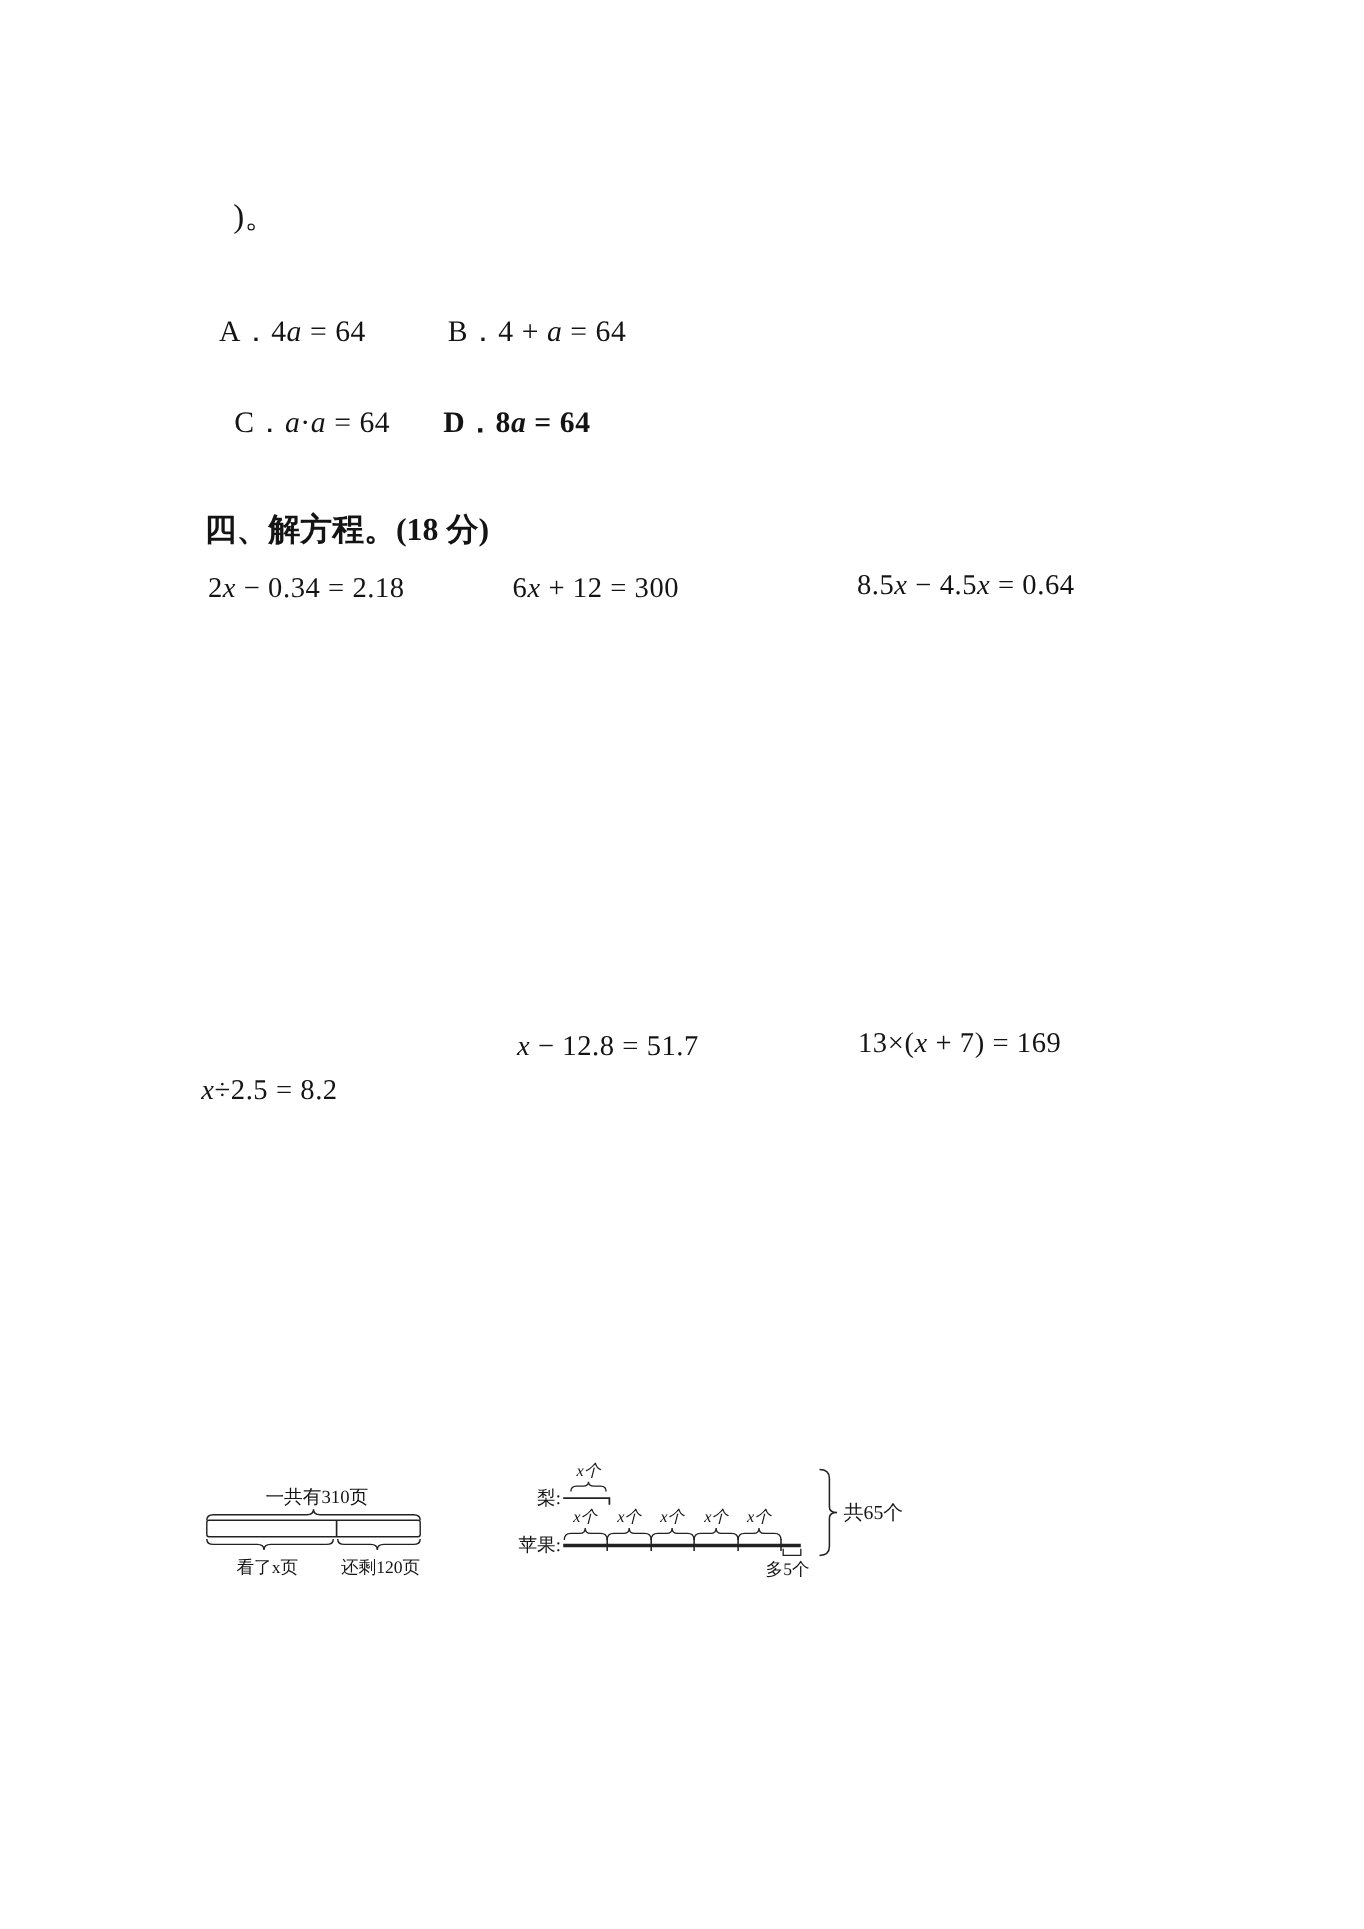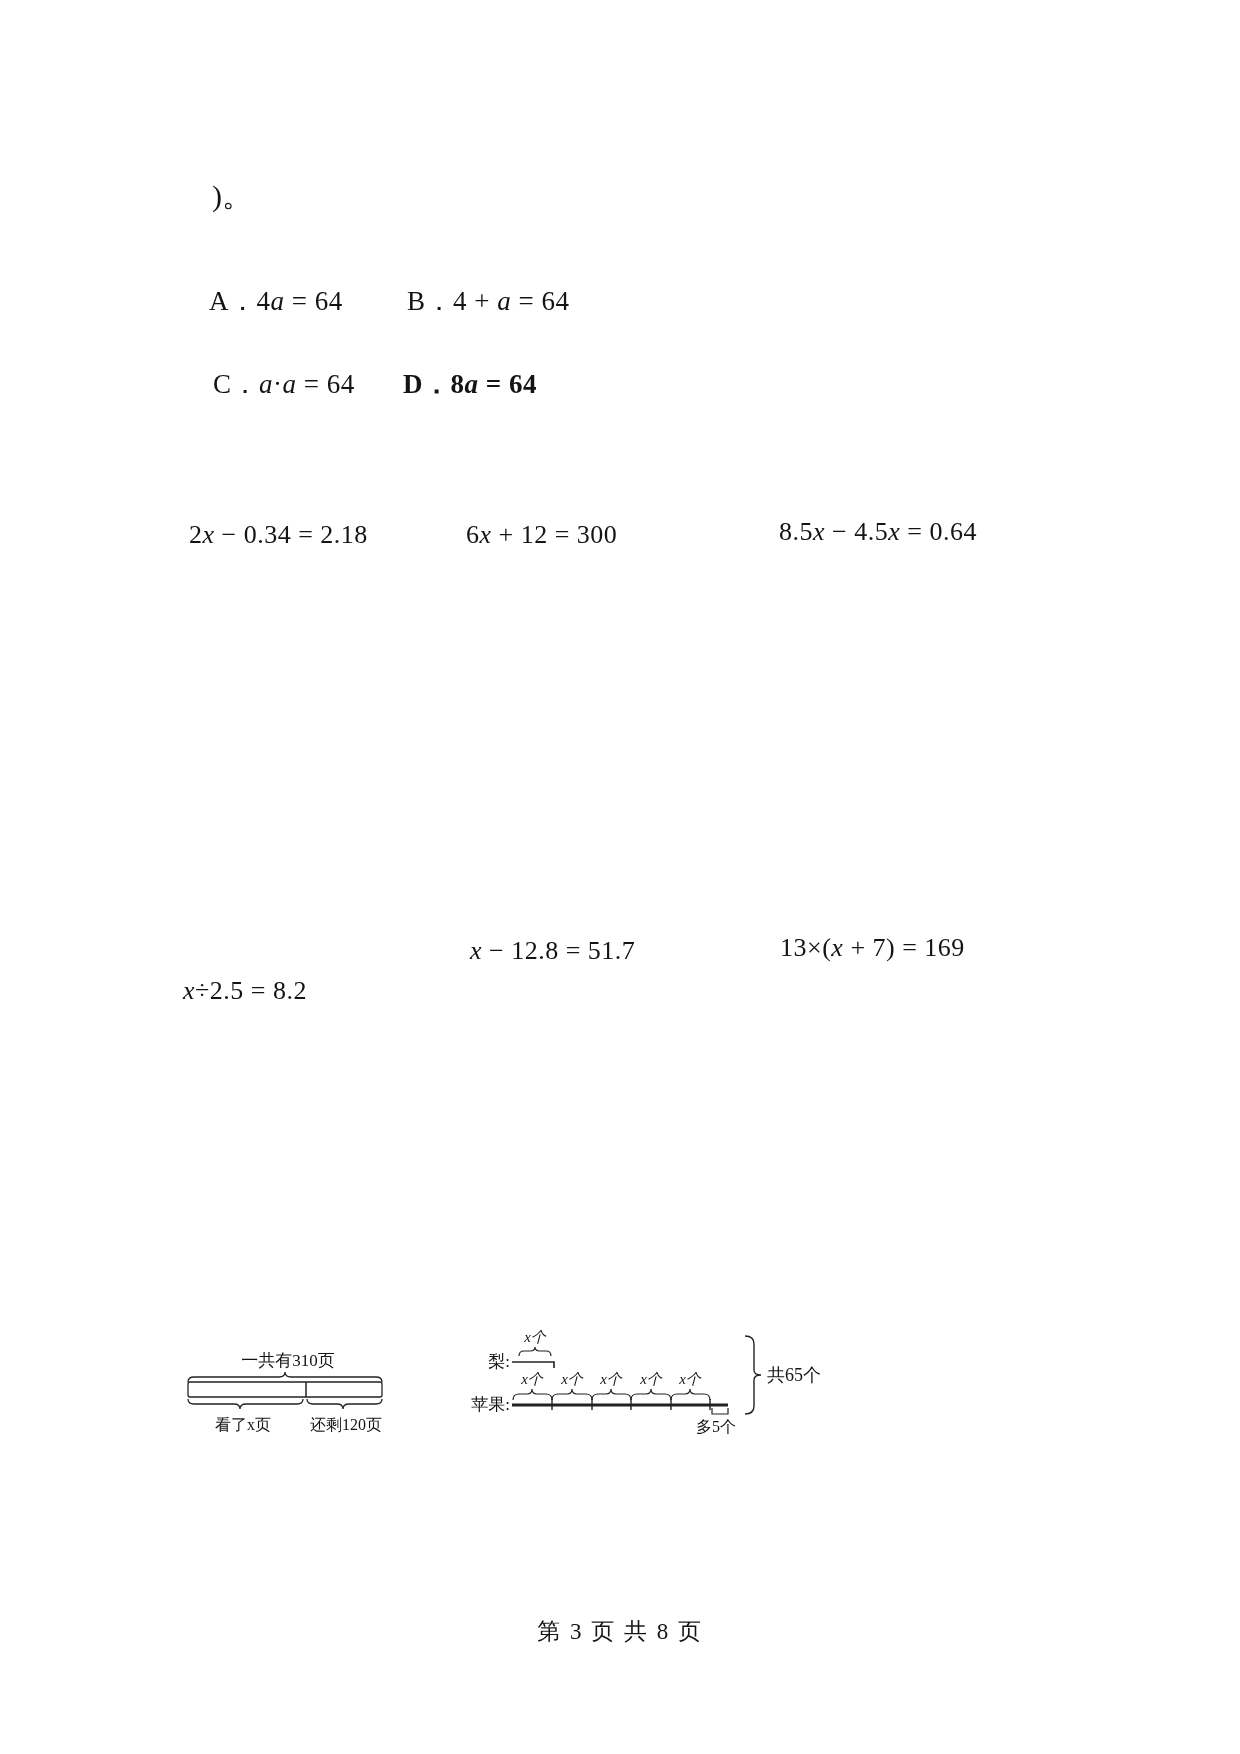--- a/index.html
+++ b/index.html
@@ -11,21 +11,21 @@
     font-family: "Liberation Serif", serif;
     color: #141414;
     overflow: hidden;
   }
   .abs { position: absolute; white-space: nowrap; }
 
   .closing { left: 212px; top: 176px; font-size: 30px; }
 
   .opt { font-size: 27px; letter-spacing: 0.5px; }
   .opt i { font-style: italic; font-family: "Liberation Serif", serif; }
-  .opt-a { left: 209px; top: 283px; }
+  .opt-a { left: 199px; top: 283px; }
   .opt-b { left: 407px; top: 283px; }
   .opt-c { left: 213px; top: 366px; }
   .opt-d { left: 403px; top: 366px; font-weight: bold; }
 
   .heading {
     font-size: 29px;
     font-weight: 700;
     font-family: "Liberation Serif", serif;
   }
   .heading-4 { left: 186px; top: 462px; }
@@ -66,20 +66,21 @@
 
 <div class="page">
 
   <div class="abs closing">)。</div>
 
   <div class="abs opt opt-a">A．4<i>a</i> = 64</div>
   <div class="abs opt opt-b">B．4 + <i>a</i> = 64</div>
   <div class="abs opt opt-c">C．<i>a</i>·<i>a</i> = 64</div>
   <div class="abs opt opt-d">D．8<i>a</i> = 64</div>
 
+  <div class="abs heading heading-4">四、解方程。(18 分)</div>
 
   <div class="abs eq eq-r1c1">2<i>x</i> − 0.34 = 2.18</div>
   <div class="abs eq eq-r1c2">6<i>x</i> + 12 = 300</div>
   <div class="abs eq eq-r1c3">8.5<i>x</i> − 4.5<i>x</i> = 0.64</div>
   <div class="abs eq eq-r2c1"><i>x</i>÷2.5 = 8.2</div>
   <div class="abs eq eq-r2c2"><i>x</i> − 12.8 = 51.7</div>
   <div class="abs eq eq-r2c3">13×(<i>x</i> + 7) = 169</div>
 
 
   <svg class="diagram book-diagram" width="225" height="95" viewBox="0 0 225 95">
@@ -123,14 +124,13 @@
     <line x1="256" y1="77" x2="256" y2="88" stroke-width="1.4"></line>
     <line x1="295" y1="77" x2="295" y2="88" stroke-width="1.4"></line>
 
     <path stroke-width="1.2" d="M297,86 L297,92 L313,92 L313,86"></path>
     <text x="301" y="110" font-size="16" text-anchor="middle">多5个</text>
 
     <path stroke-width="1.4" d="M330,14 Q339,14 339,22 L339,48 Q339,53 346,53 Q339,53 339,58 L339,84 Q339,92 330,92"></path>
     <text x="352" y="59" font-size="18">共65个</text>
   </svg>
 
-  <div class="abs footer">第 3 页 共 8 页</div>
 </div>
 
 </body></html>

